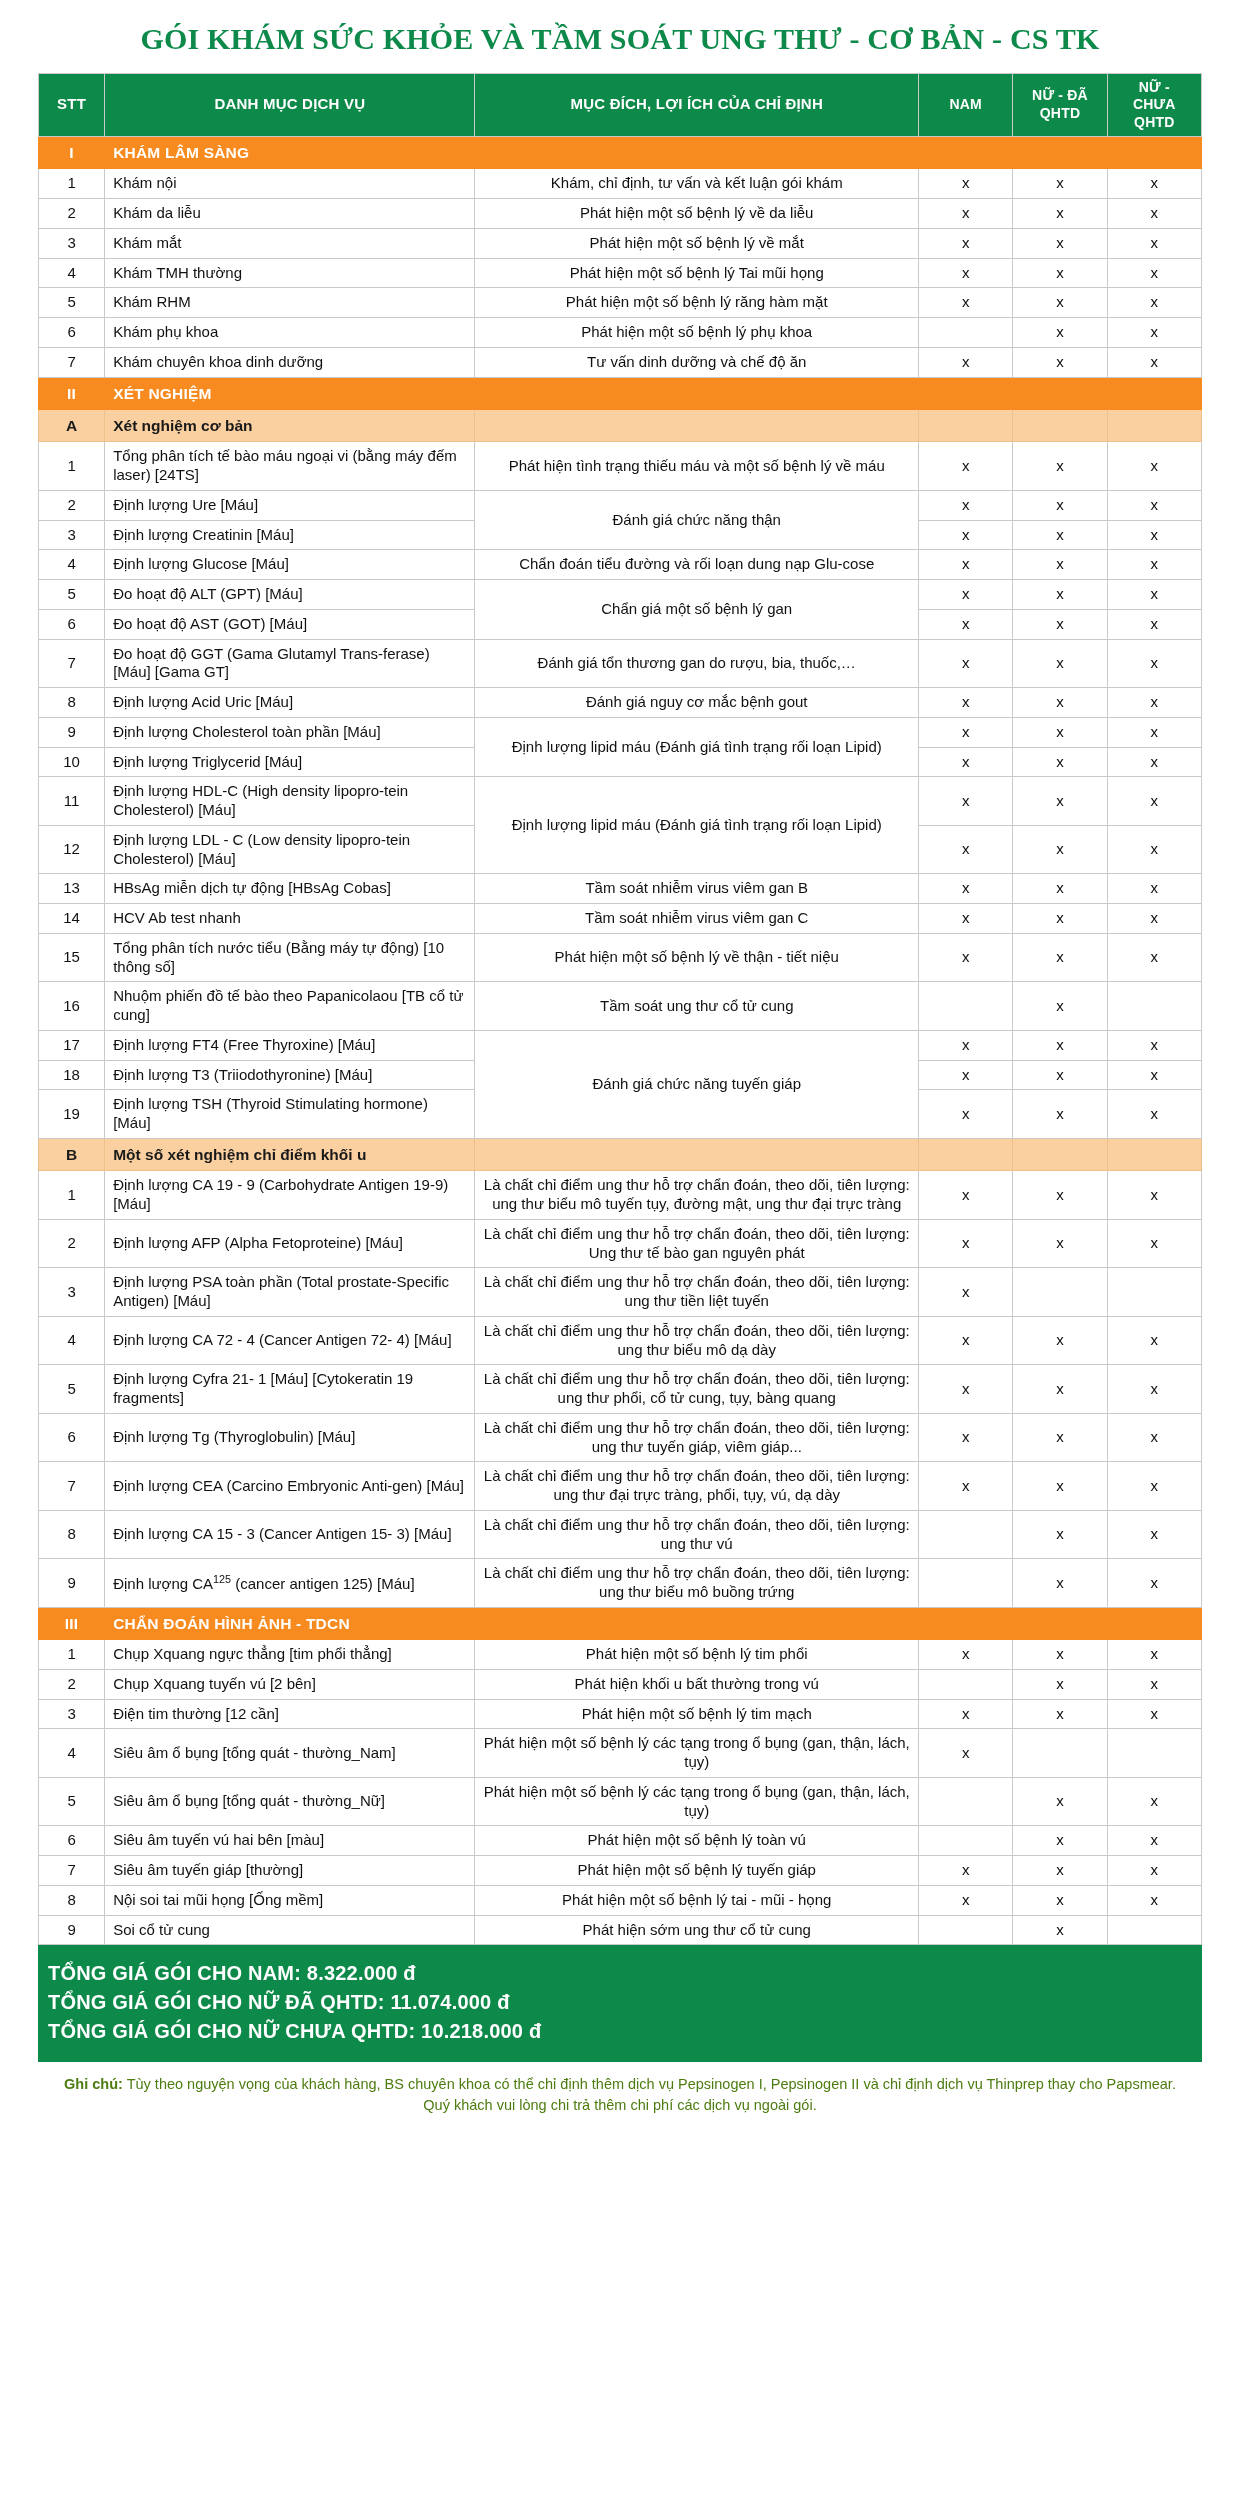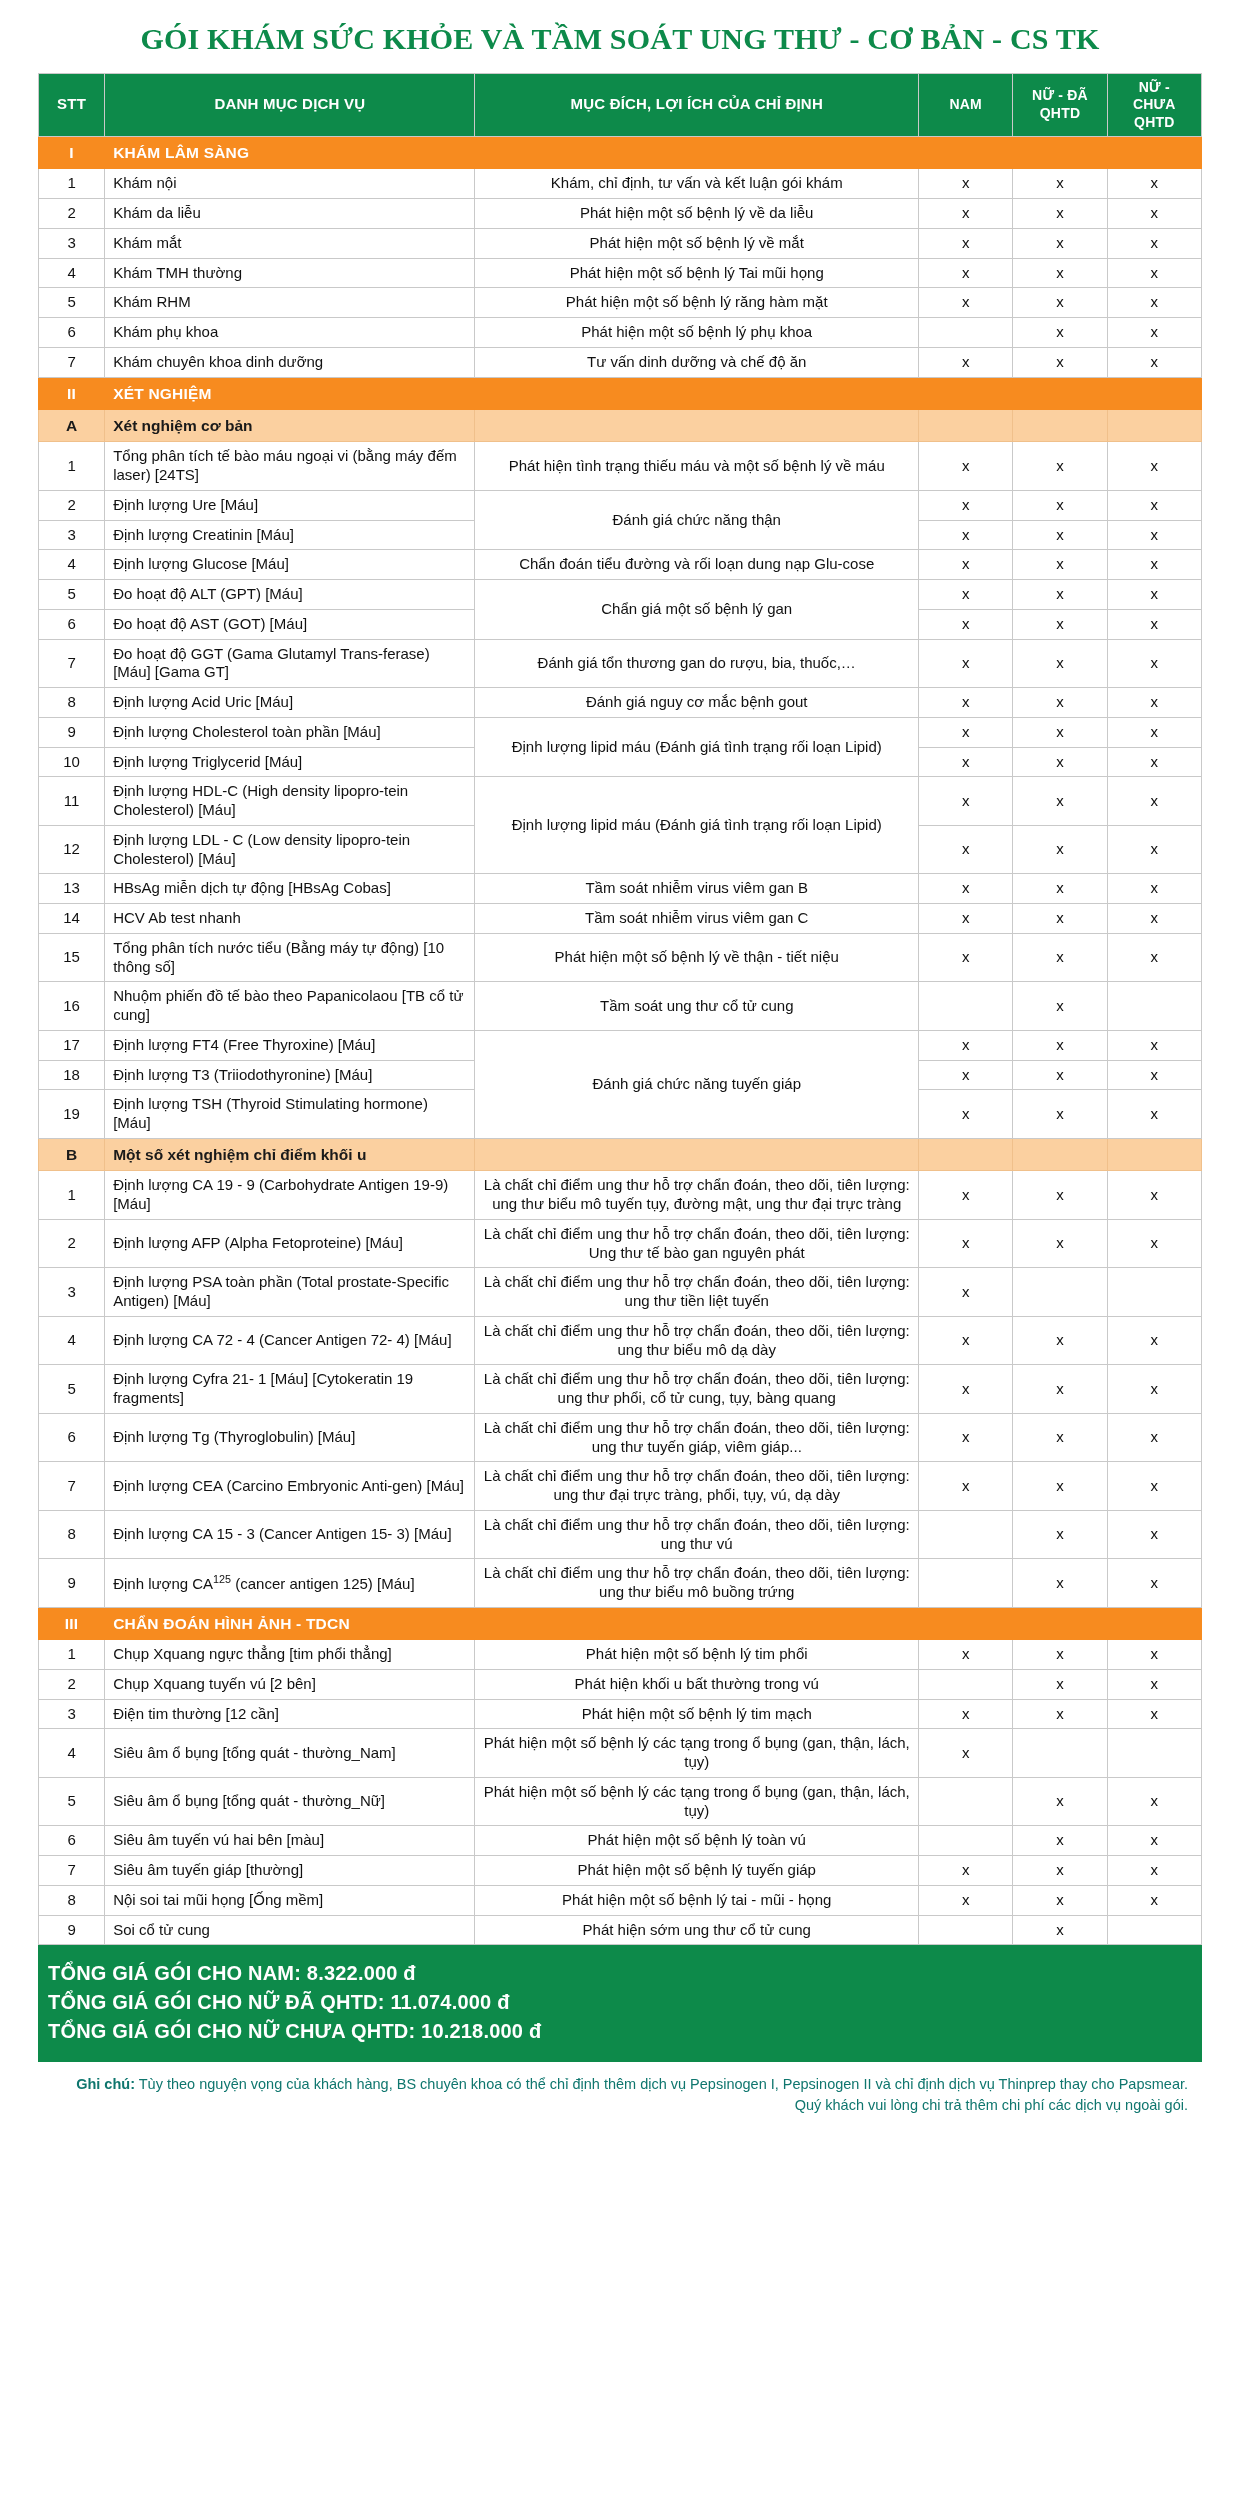--- a/index.html
+++ b/index.html
@@ -96,22 +96,22 @@
     padding: 14px 10px 16px 10px;
     line-height: 1.45;
     margin-top: 0px;
     font-family: "Liberation Sans", sans-serif;
     letter-spacing: .2px;
   }
   .note {
     font-size: 14.5px;
     line-height: 1.45;
     padding: 12px 14px 16px 14px;
-    text-align: right;
-    color: #0f766e;
+    text-align: center;
+    color: #4d7c0f;
   }
   .note b { font-weight: bold; }
 </style>
 </head>
 <body>
 
 <div class="page">
 
   <div class="title">GÓI KHÁM SỨC KHỎE VÀ TẦM SOÁT UNG THƯ - CƠ BẢN - CS TK</div>
 

